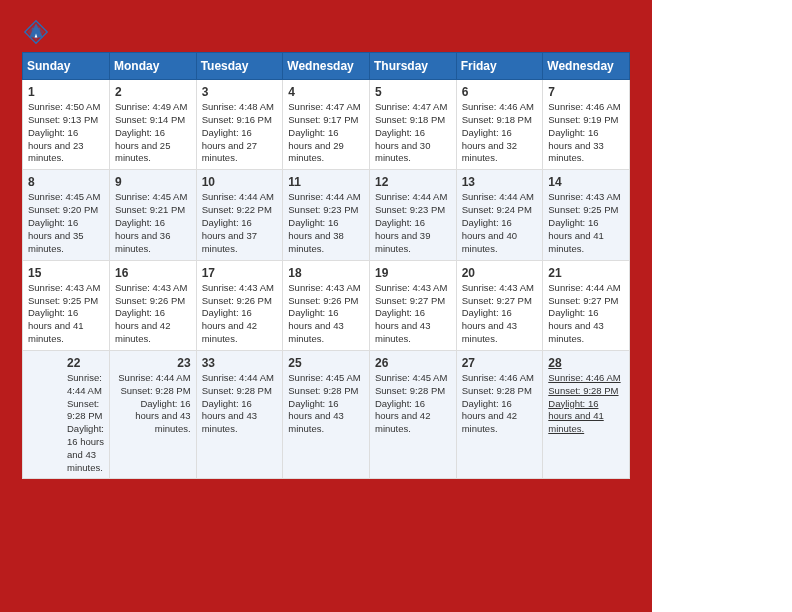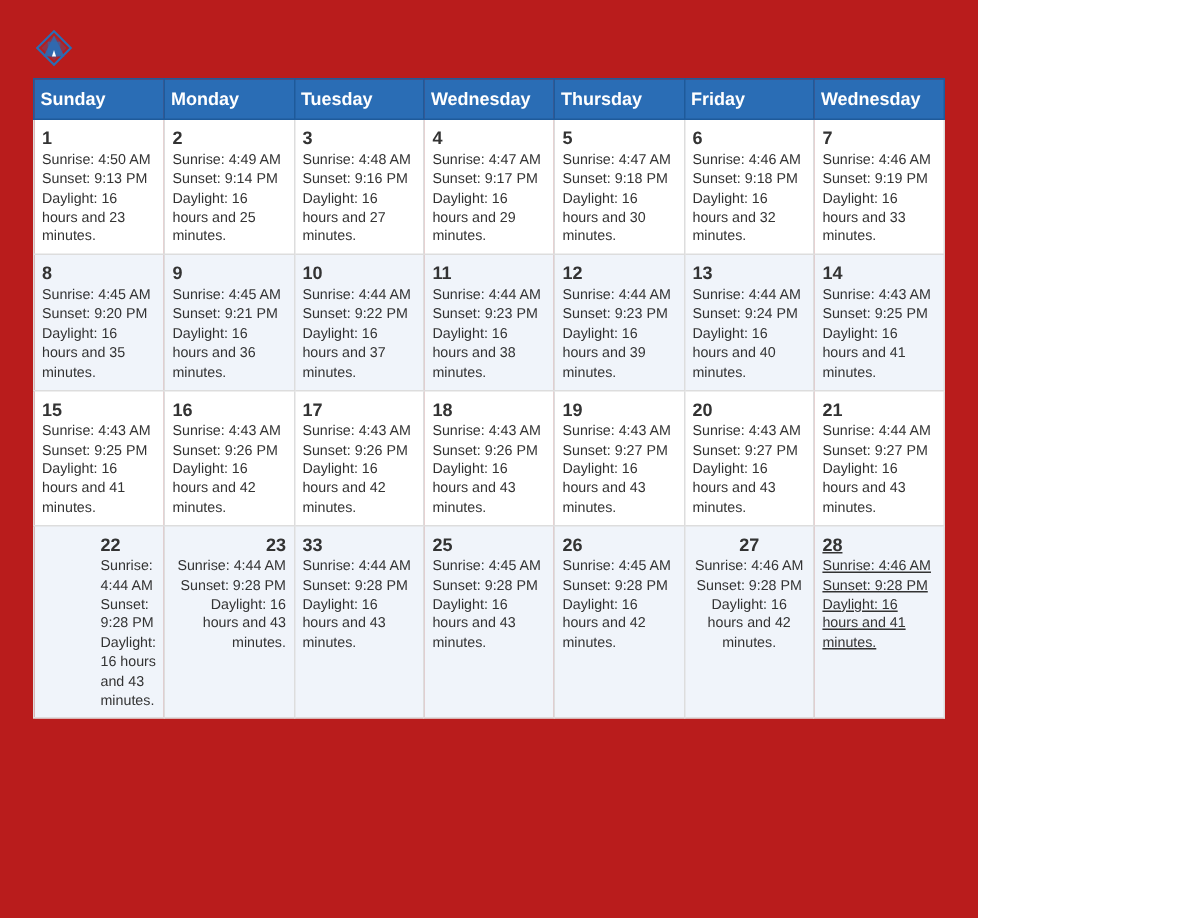--- a/index.html
+++ b/index.html
@@ -156,18 +156,18 @@
           <td><span class="day-num">19</span>Sunrise: 4:43 AM<br>Sunset: 9:27 PM<br>Daylight: 16 hours and 43 minutes.</td>
           <td><span class="day-num">20</span>Sunrise: 4:43 AM<br>Sunset: 9:27 PM<br>Daylight: 16 hours and 43 minutes.</td>
           <td><span class="day-num">21</span>Sunrise: 4:44 AM<br>Sunset: 9:27 PM<br>Daylight: 16 hours and 43 minutes.</td>
         </tr>
         <tr>
           <td style="background: rgb(240, 244, 250); padding-left: 44px;"><span class="day-num">22</span>Sunrise: 4:44 AM<br>Sunset: 9:28 PM<br>Daylight: 16 hours and 43 minutes.</td>
           <td style="background: rgb(240, 244, 250); text-align: right;"><span class="day-num">23</span>Sunrise: 4:44 AM<br>Sunset: 9:28 PM<br>Daylight: 16 hours and 43 minutes.</td>
           <td style="background: rgb(240, 244, 250);"><span class="day-num">33</span>Sunrise: 4:44 AM<br>Sunset: 9:28 PM<br>Daylight: 16 hours and 43 minutes.</td>
           <td style="background: rgb(240, 244, 250);"><span class="day-num">25</span>Sunrise: 4:45 AM<br>Sunset: 9:28 PM<br>Daylight: 16 hours and 43 minutes.</td>
           <td style="background: rgb(240, 244, 250); margin-left: 24px;"><span class="day-num">26</span>Sunrise: 4:45 AM<br>Sunset: 9:28 PM<br>Daylight: 16 hours and 42 minutes.</td>
-          <td style="background: rgb(240, 244, 250); text-align: center;"><span class="day-num">27</span>Sunrise: 4:46 AM<br>Sunset: 9:28 PM<br>Daylight: 16 hours and 42 minutes.</td>
+          <td style="background: rgb(240, 244, 250);"><span class="day-num">27</span>Sunrise: 4:46 AM<br>Sunset: 9:28 PM<br>Daylight: 16 hours and 42 minutes.</td>
           <td style="background: rgb(240, 244, 250); text-decoration: underline;"><span class="day-num">28</span>Sunrise: 4:46 AM<br>Sunset: 9:28 PM<br>Daylight: 16 hours and 41 minutes.</td>
         </tr>
       </tbody>
   </table>
 </div>
 
 </body></html>

